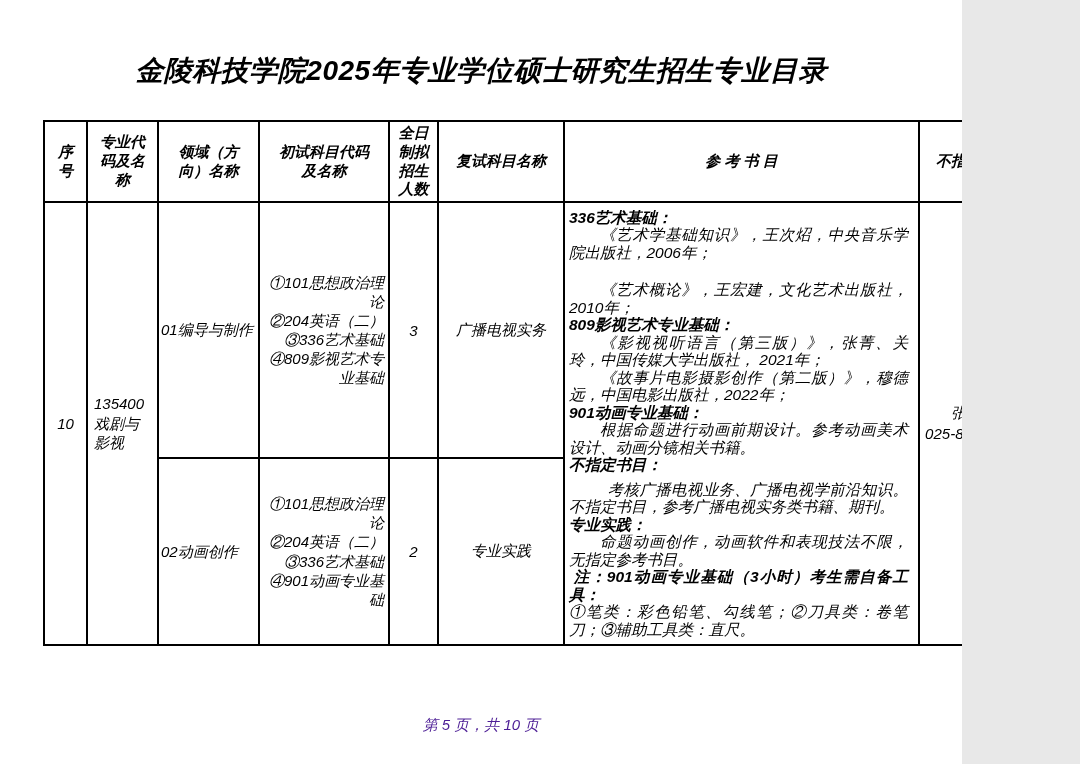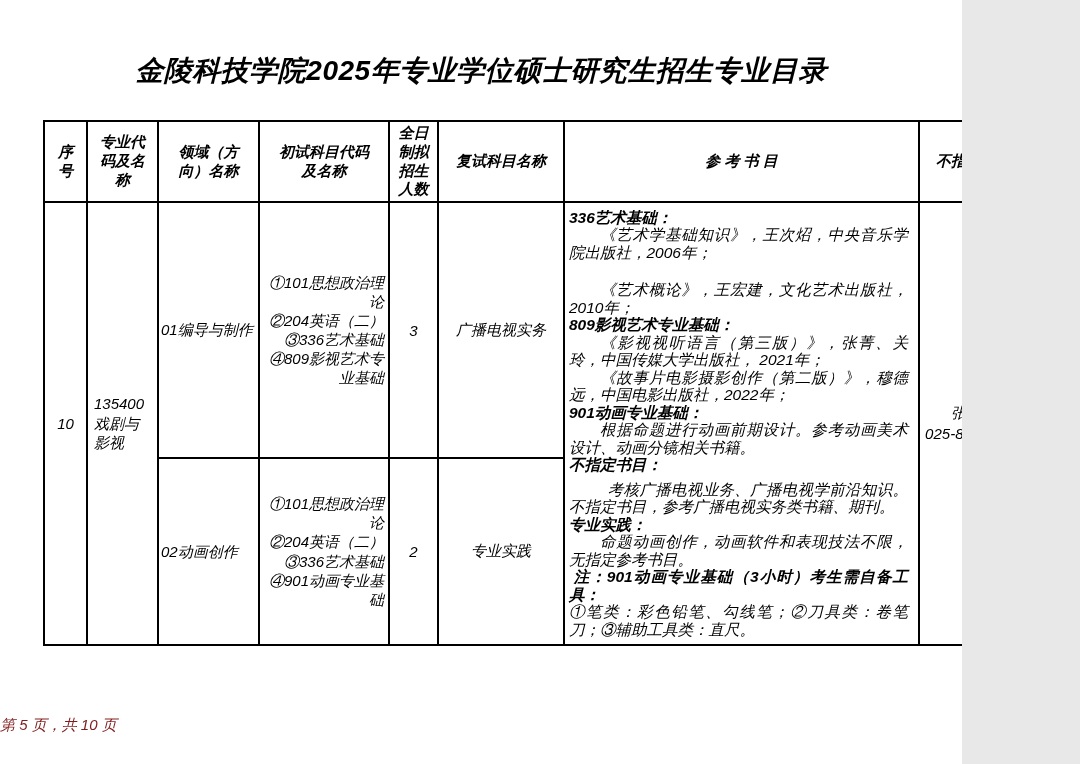--- a/index.html
+++ b/index.html
@@ -63,23 +63,23 @@
   }
   .ref-line { text-align: justify; }
   .ref-line.bold { font-weight: bold; }
   .subject-line { }
   td.contact-cell { text-align: center; line-height: 1.35; }
   .page-footer {
     position: absolute;
     top: 716px;
     left: 0;
     width: 100%;
-    text-align: left;
+    text-align: center;
     font-size: 15px;
-    color: #7f1d1d;
+    color: #4c1d95;
   }
 </style>
 </head>
 <body>
 
 <div class="page">
 
   <div class="doc-title">金陵科技学院2025年专业学位硕士研究生招生专业目录</div>
 
   <table class="catalog">

